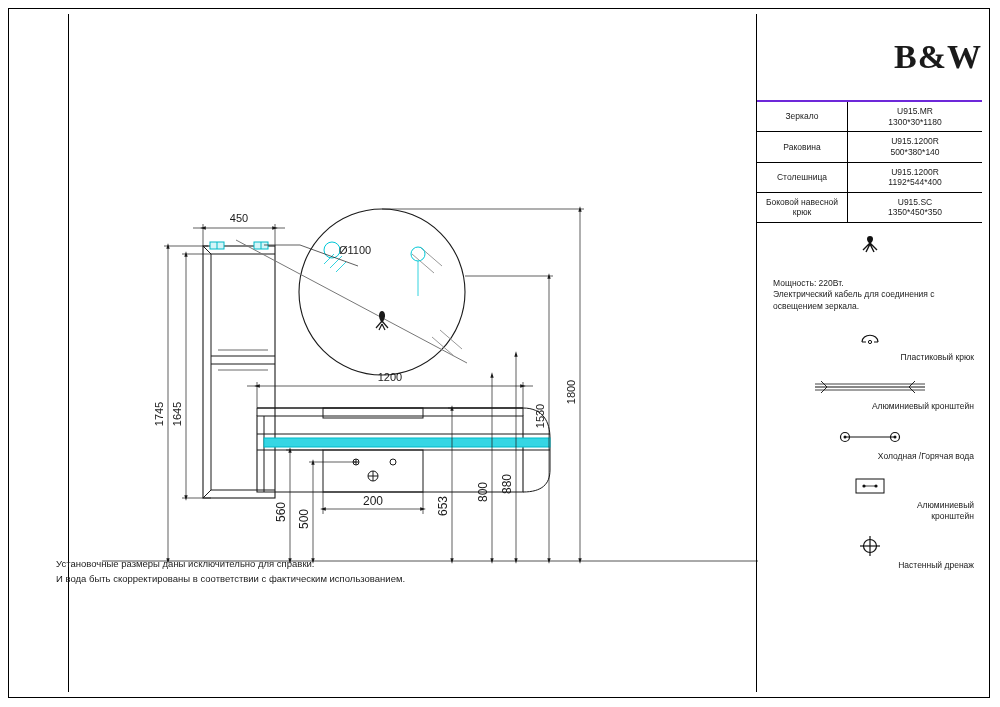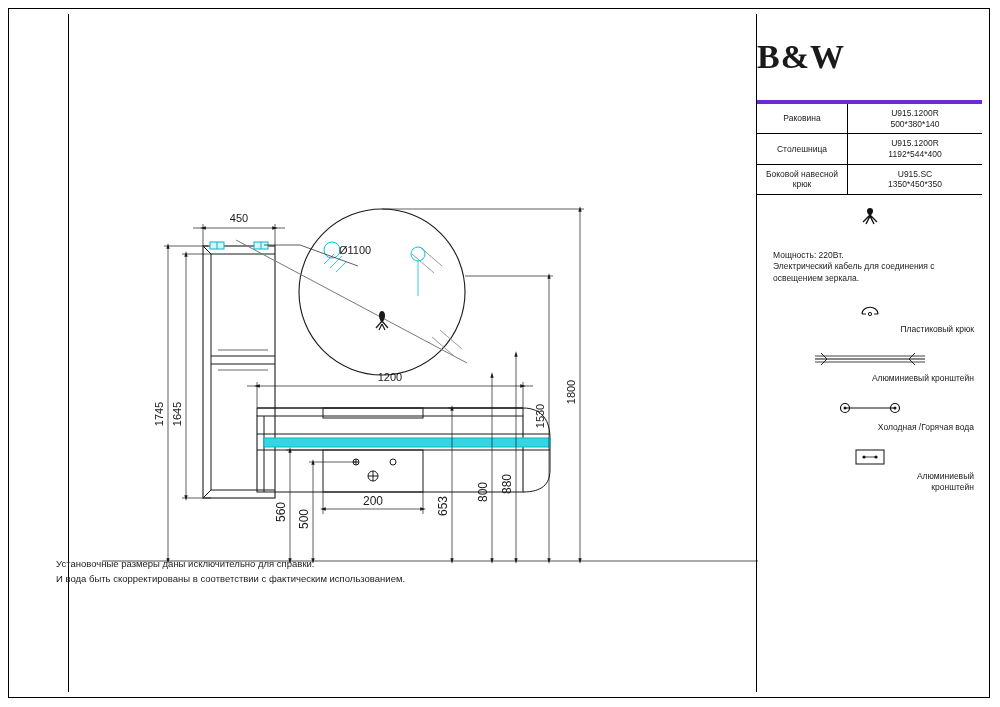--- a/index.html
+++ b/index.html
@@ -45,24 +45,24 @@
   
   .titleblock {
     position: absolute;
     left: 756px; top: 14px;
     width: 226px; height: 678px;
     border-left: 1.5px solid #000;
     box-sizing: border-box;
   }
   .logo-cell {
     height: 86px;
-    border-bottom: 4px solid #6d28d9;
+    border-bottom: 2px solid #6d28d9;
     display: flex;
     align-items: center;
-    justify-content: flex-start;
+    justify-content: flex-end;
   }
   .logo-text {
     font-family: "Liberation Serif", serif;
     font-size: 34px;
     font-weight: bold;
     letter-spacing: 1px;
   }
   table.spec {
     width: 100%;
     border-collapse: collapse;
@@ -285,20 +285,27 @@
   </div>
 
   <div class="titleblock">
 
     <div class="logo-cell">
       <span class="logo-text">B&amp;W</span>
     </div>
 
     <table class="spec">
       <tbody>
+        <tr>
+          <td class="name">Зеркало</td>
+          <td class="code">
+            <div>U915.MR</div>
+            <div>1300*30*1180</div>
+          </td>
+        </tr>
         <tr>
           <td class="name">Раковина</td>
           <td class="code">
             <div>U915.1200R</div>
             <div>500*380*140</div>
           </td>
         </tr>
         <tr>
           <td class="name">Столешница</td>
           <td class="code">
@@ -372,16 +379,26 @@
             <rect x="3" y="4" width="28" height="14" fill="none" stroke="#111" stroke-width="1"></rect>
             <circle cx="11" cy="11" r="1.6" fill="#111"></circle>
             <circle cx="23" cy="11" r="1.6" fill="#111"></circle>
             <line x1="11" y1="11" x2="23" y2="11" stroke="#111" stroke-width="0.8"></line>
           </svg>
         </div>
         <div class="legend-label" style="white-space: pre-line;">Алюминиевый
 кронштейн</div>
       </div>
 
+      <div class="legend-item">
+        <div class="legend-gfx">
+          <svg width="26" height="24" viewBox="0 0 26 24">
+            <circle cx="13" cy="12" r="6.5" fill="none" stroke="#111" stroke-width="1.2"></circle>
+            <line x1="13" y1="2" x2="13" y2="22" stroke="#111" stroke-width="1.2"></line>
+            <line x1="3" y1="12" x2="23" y2="12" stroke="#111" stroke-width="1.2"></line>
+          </svg>
+        </div>
+        <div class="legend-label">Настенный дренаж</div>
+      </div>
 
     </div>
   </div>
 </div>
 
 </body></html>

